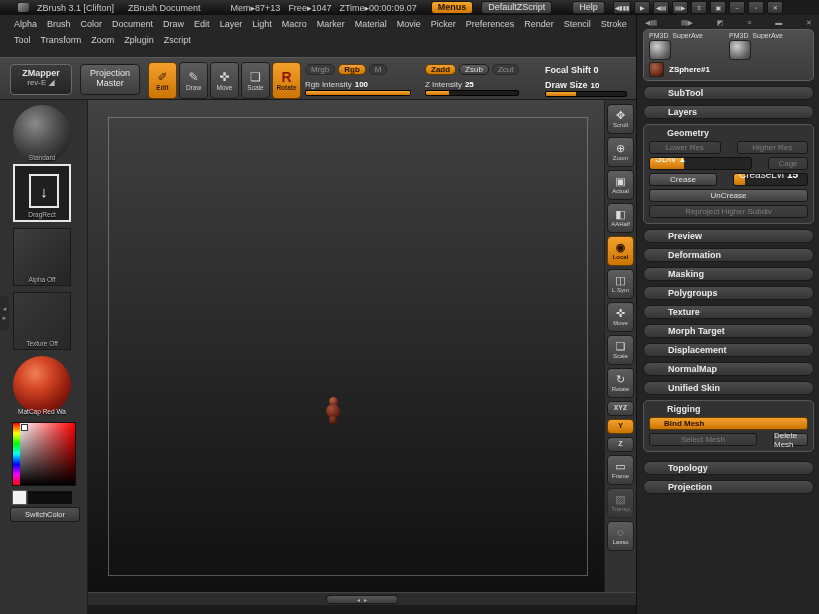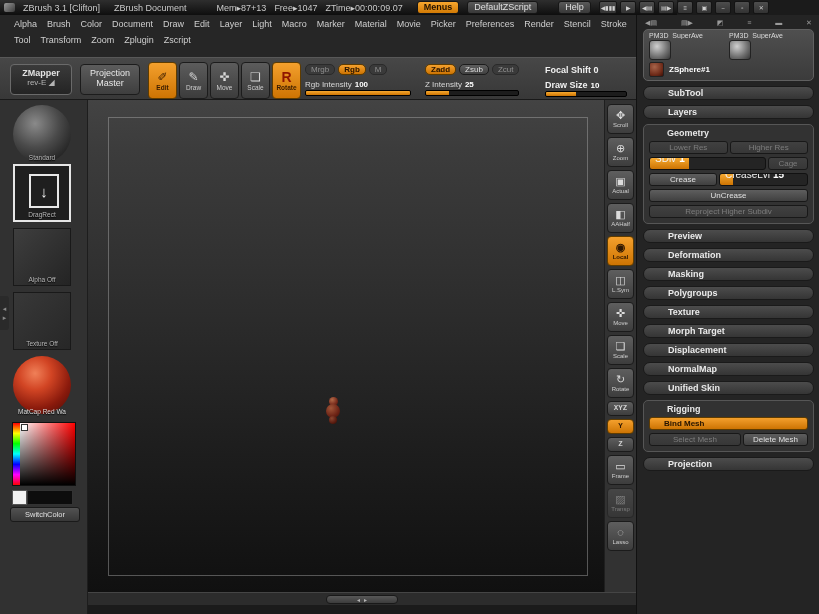--- a/index.html
+++ b/index.html
@@ -2,21 +2,21 @@
 <html><head>
 <meta charset="utf-8">
 <style>
   html,body{margin:0;padding:0;background:#000;}
   .app{position:relative;width:819px;height:614px;background:#1b1b1b;overflow:hidden;
        font-family:"Liberation Sans",sans-serif;color:#ccc;-webkit-font-smoothing:antialiased;}
 
   
   .titlebar{position:absolute;left:0;top:0;width:677px;height:15px;
     background:linear-gradient(#2e2e2e,#0e0e0e);display:flex;align-items:center;
-    font-size:9px;color:#c9c9c9;padding:0 4px;box-sizing:border-box;gap:8px;}
+    font-size:9px;color:#c9c9c9;padding:0 18px;box-sizing:border-box;gap:8px;}
   .logo{width:11px;height:9px;border-radius:2px;background:linear-gradient(135deg,#9a9a9a,#3a3a3a);flex:0 0 auto;}
   .tb-text{white-space:nowrap;}
   .tb-btn{background:linear-gradient(#5a5a5a,#383838);border:1px solid #161616;border-radius:3px;
     padding:0 6px;line-height:11px;height:11px;color:#e0e0e0;white-space:nowrap;}
   .tb-btn.orange{background:linear-gradient(#f6a62f,#d27a04);color:#241300;font-weight:bold;}
   .tb-icons{margin-left:auto;display:flex;gap:3px;}
   .tb-ic{min-width:12px;height:11px;background:linear-gradient(#4e4e4e,#323232);border:1px solid #141414;
     border-radius:2px;font-size:6px;color:#cfcfcf;display:flex;align-items:center;justify-content:center;padding:0 1px;}
 
   
@@ -124,21 +124,21 @@
     background:radial-gradient(circle at 35% 30%,#cfcfcf,#6e6e6e 60%,#353535);border:1px solid #222;}
   .currow{display:flex;align-items:center;gap:5px;margin-top:2px;}
   .curth{width:13px;height:13px;border-radius:2px;border:1px solid #222;
     background:radial-gradient(circle at 35% 30%,#a8644a,#6e2a18 65%,#3a0f06);}
   .curlb{font-size:8px;font-weight:bold;color:#fff;}
   .sec{height:14px;margin:5px 0;border-radius:7px;background:linear-gradient(#4c4c4c,#353535);
     border:1px solid #1a1a1a;color:#eaeaea;font-size:9px;font-weight:bold;display:flex;align-items:center;
     padding-left:24px;box-sizing:border-box;}
   .openbox{background:#323232;border:1px solid #565656;border-radius:5px;padding:2px 5px 5px;margin:5px 0;box-sizing:border-box;}
   .obt{font-size:9px;font-weight:bold;color:#e8e8e8;padding-left:18px;margin:1px 0 3px;}
-  .orow{display:flex;gap:2px;margin-bottom:3px;}
+  .orow{display:flex;gap:16px;margin-bottom:3px;}
   .pbtn{height:13px;border-radius:3px;border:1px solid #181818;background:linear-gradient(#5e5e5e,#404040);
     color:#e0e0e0;font-size:8px;display:flex;align-items:center;justify-content:center;box-sizing:border-box;}
   .pbtn.dis{color:#7d7d7d;background:linear-gradient(#404040,#373737);}
   .pbtn.orange{background:linear-gradient(#f4a02d,#cd7403);color:#241300;font-weight:bold;border-color:#5f3c00;justify-content:flex-start;padding-left:14px;}
   .grow{flex:1;}
   .pslider{position:relative;height:13px;border-radius:3px;border:1px solid #111;background:#242424;overflow:hidden;box-sizing:border-box;}
   .pslider .pfill{position:absolute;left:0;top:0;bottom:0;background:linear-gradient(#f6a930,#cd7403);}
   .pslider .ptxt{position:absolute;left:5px;top:0;bottom:12px;display:flex;align-items:center;font-size:10px;color:#f2f2f2;white-space:nowrap;}
   .ptxt .val{font-weight:bold;color:#fff;margin-left:3px;}
   .gap-top{margin-top:9px;}
@@ -486,27 +486,30 @@
       </div>
 
     <div class="openbox">
       <div class="obt">Rigging</div>
       <div class="orow">
         <div class="pbtn orange grow">
             <span>Bind Mesh</span>
           </div>
       </div>
       <div class="orow" style="margin-bottom:0;">
-        <div class="pbtn dis" style="width:92px;">
+        <div class="pbtn dis" style="width:108px;">
             <span>Select Mesh</span>
           </div>
         <div class="pbtn grow">
             <span>Delete Mesh</span>
           </div>
       </div>
     </div>
 
+    <div class="sec gap-top">
+        <span>Topology</span>
+      </div>
     <div class="sec">
         <span>Projection</span>
       </div>
   </div>
 
 </div>
 
 </body></html>

